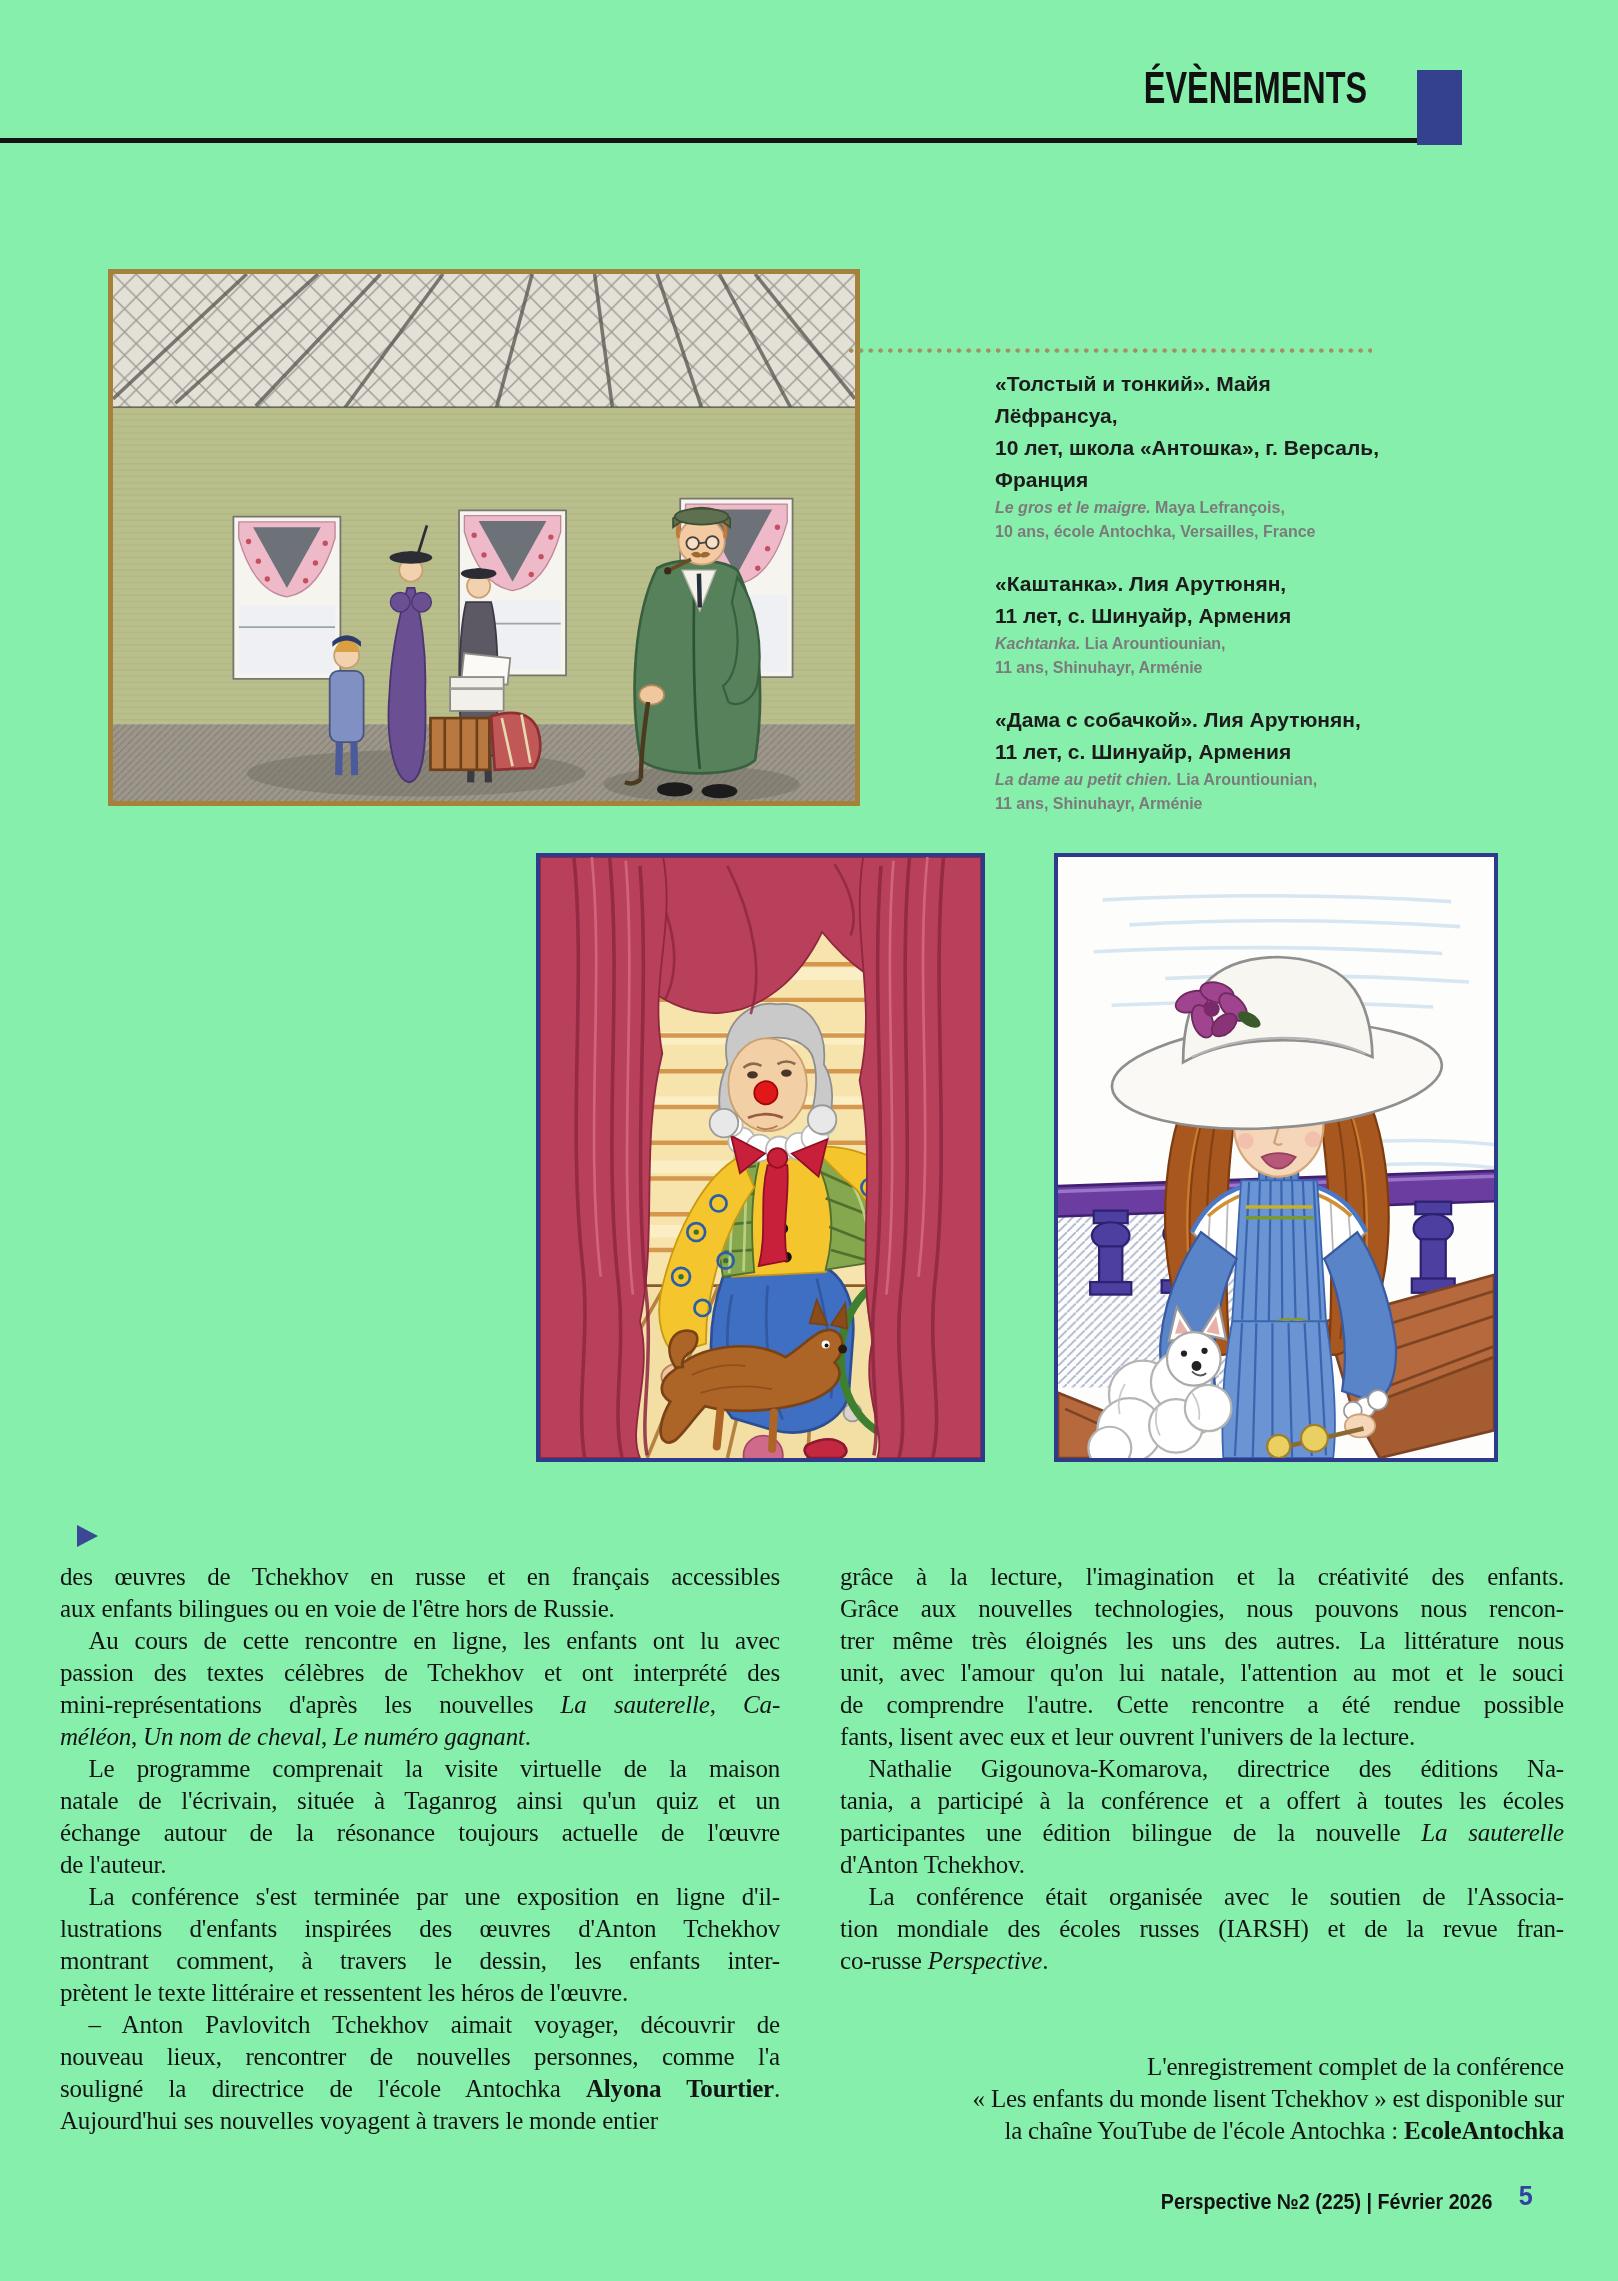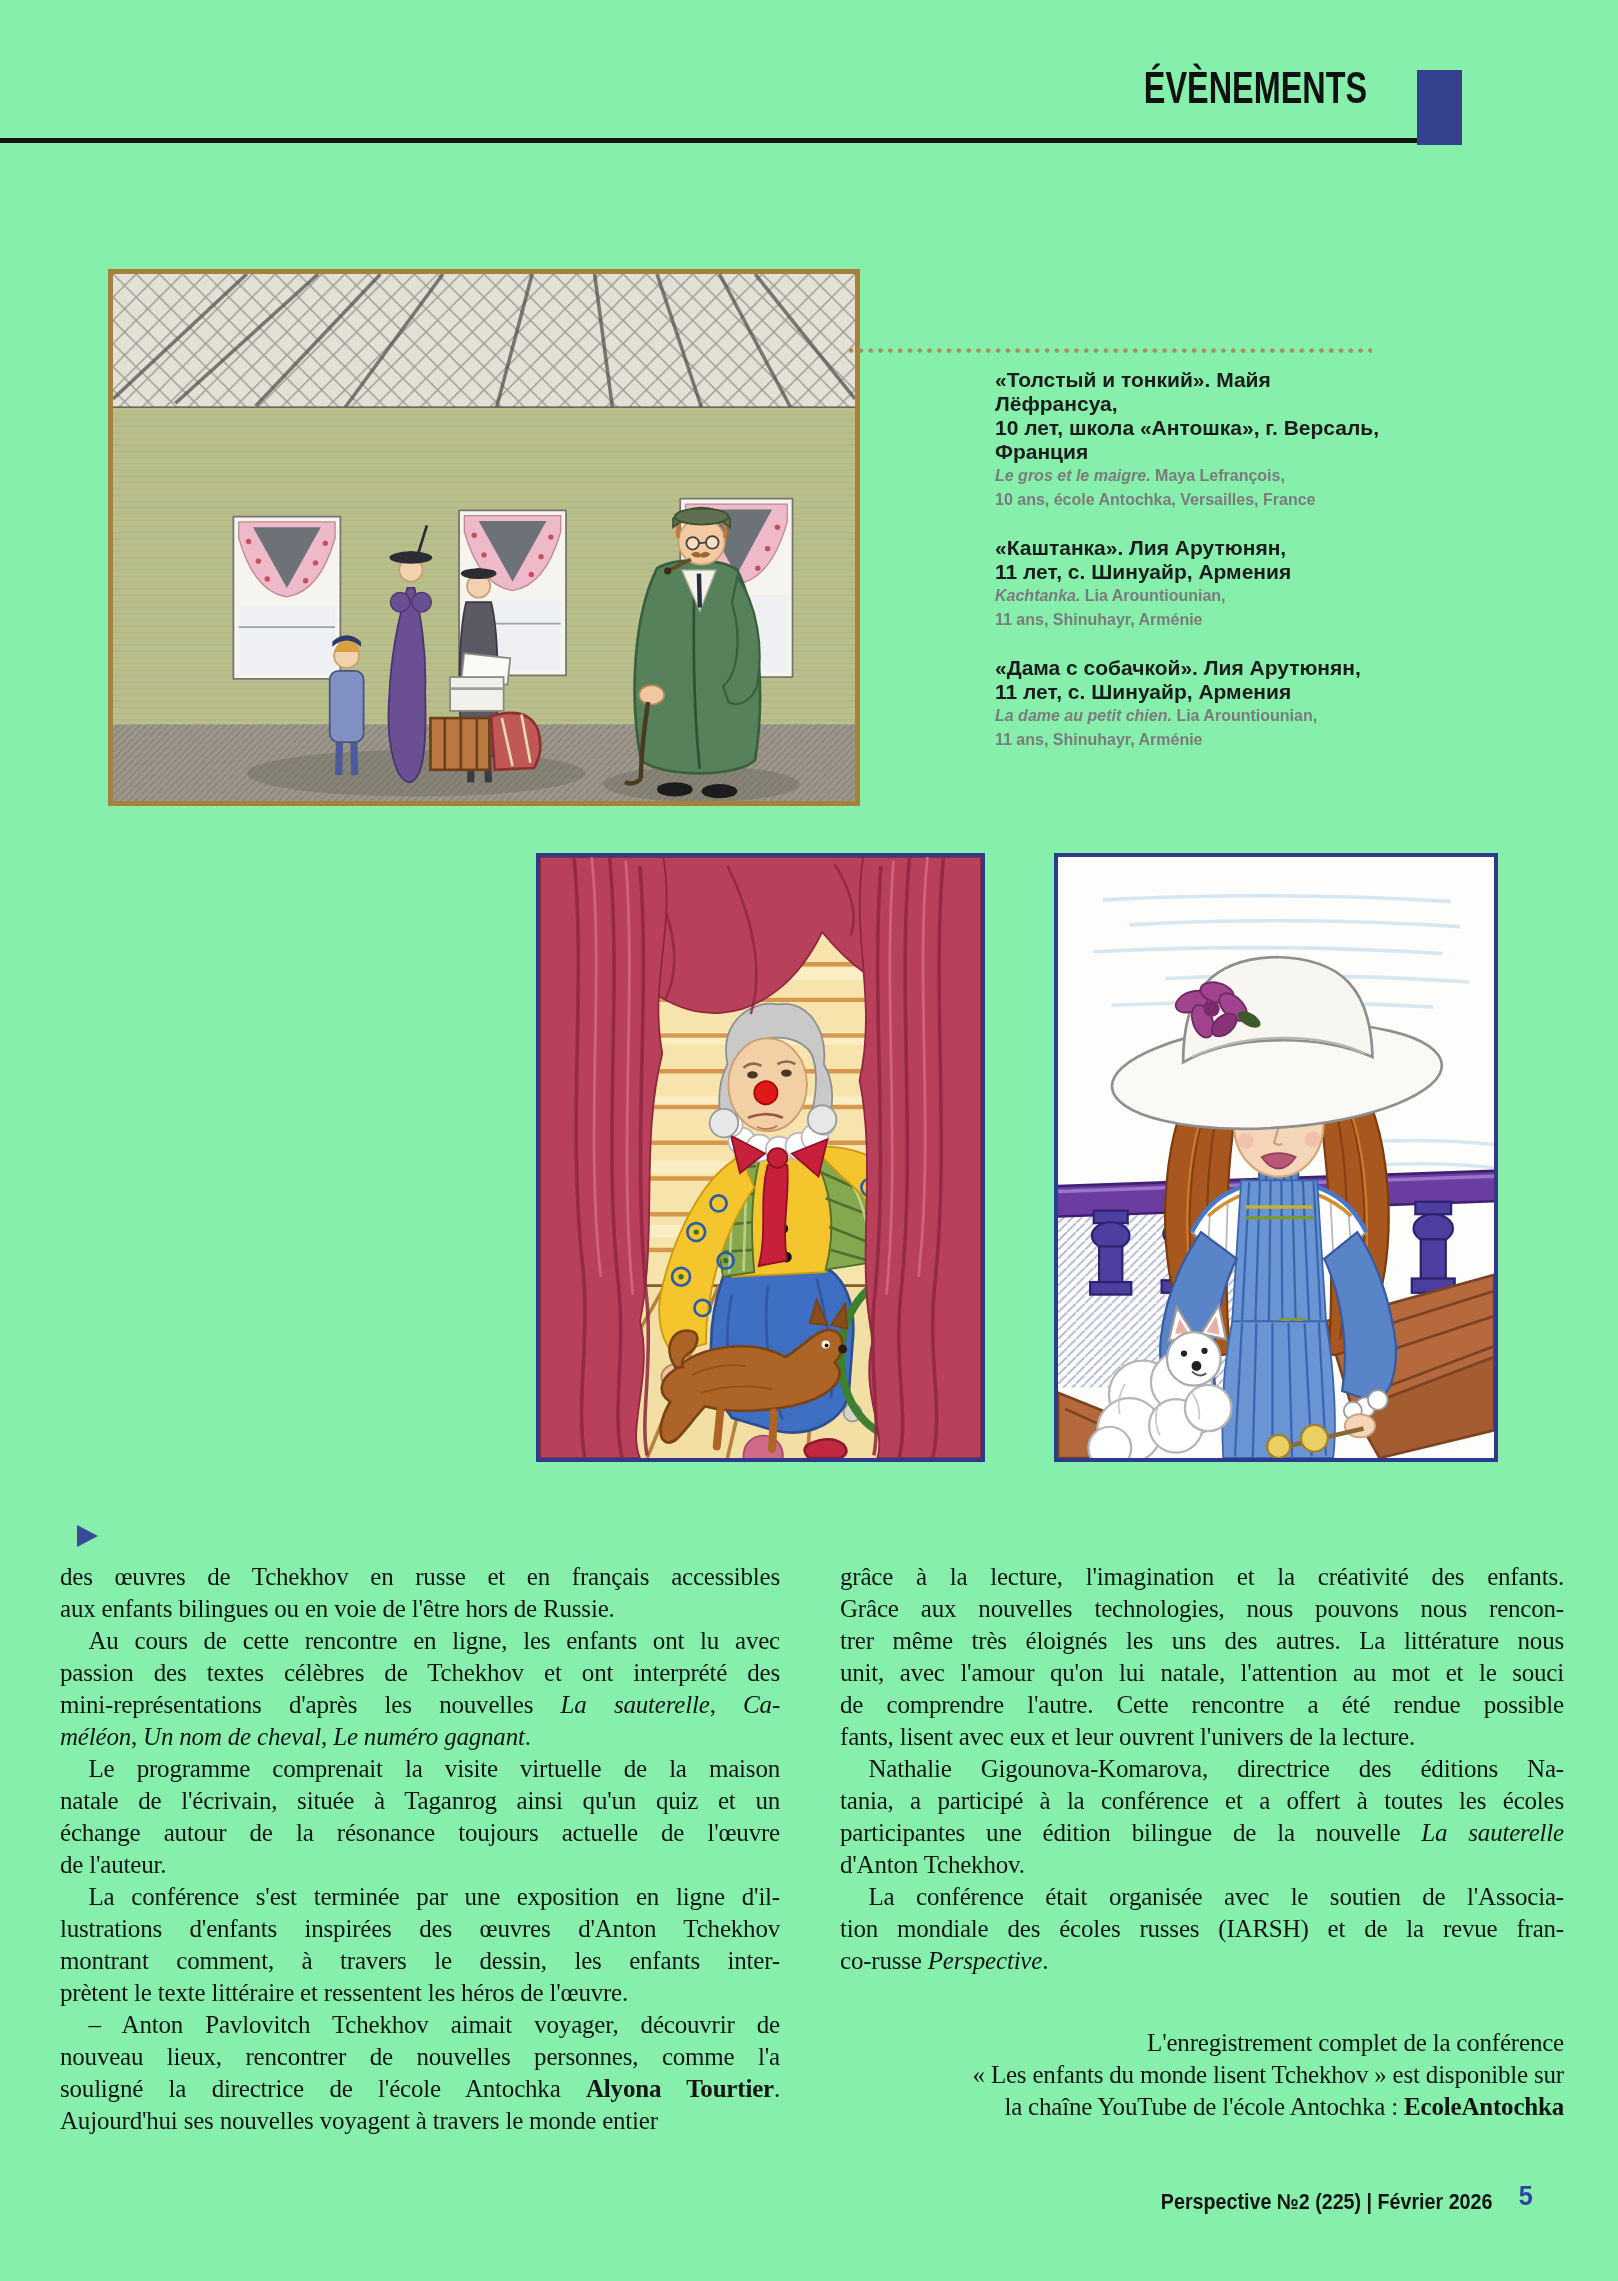--- a/index.html
+++ b/index.html
@@ -19,34 +19,34 @@
   #fig1{left:108px;top:269px;width:752px;height:537px;border:5.3px solid #a5823b;}
   #fig2{left:536px;top:853px;width:449px;height:609px;border:4.5px solid #2e3a8c;}
   #fig3{left:1054px;top:853px;width:444px;height:609px;border:4.5px solid #2e3a8c;}
 
   
   .dotted-line{position:absolute;left:849px;top:348px;width:523px;height:5.3px;
     background-image:radial-gradient(circle at 2.2px 2.7px,#a29060 2px,transparent 2.6px);
     background-size:9.8px 5.3px;background-repeat:repeat-x;}
   #caption-list{position:absolute;left:995px;top:368px;width:403px;}
   .caption{margin-bottom:24px;}
-  .cap-ru{font-size:21px;line-height:24px;font-weight:bold;color:#1c1c1c;}
+  .cap-ru{font-size:21px;line-height:32px;font-weight:bold;color:#1c1c1c;}
   .cap-fr{font-size:16px;line-height:24px;font-weight:bold;color:#7b7b7b;}
   .cap-fr .it{font-style:italic;}
 
   
   .cont-marker{position:absolute;left:77px;top:1525px;width:0;height:0;
     border-top:11.6px solid transparent;border-bottom:11.6px solid transparent;
     border-left:21.4px solid #3b4896;}
   .col{position:absolute;top:1561px;font-family:"Liberation Serif", serif;
        font-size:25px;line-height:32px;color:#151515;letter-spacing:-0.2px;}
   #left-col{left:60px;width:720px;}
   #right-col{left:840px;width:724px;}
   .para{margin:0;}
-  .para.gap{margin-top:50px;}
+  .para.gap{margin-top:74px;}
   .tline{text-align:justify;text-align-last:justify;}
   .tline.last{text-align-last:left;}
   .tline.ind{text-indent:28.5px;}
   .para.right .tline,.para.right .tline.last{text-align:right;text-align-last:right;text-indent:0;}
   .col .it{font-style:italic;}
   .col .bd{font-weight:bold;}
 
   
   .footer-issue{position:absolute;top:2190px;right:126px;font-size:21.4px;font-weight:bold;
     color:#131313;transform:scaleX(0.92);transform-origin:right center;white-space:nowrap;}

